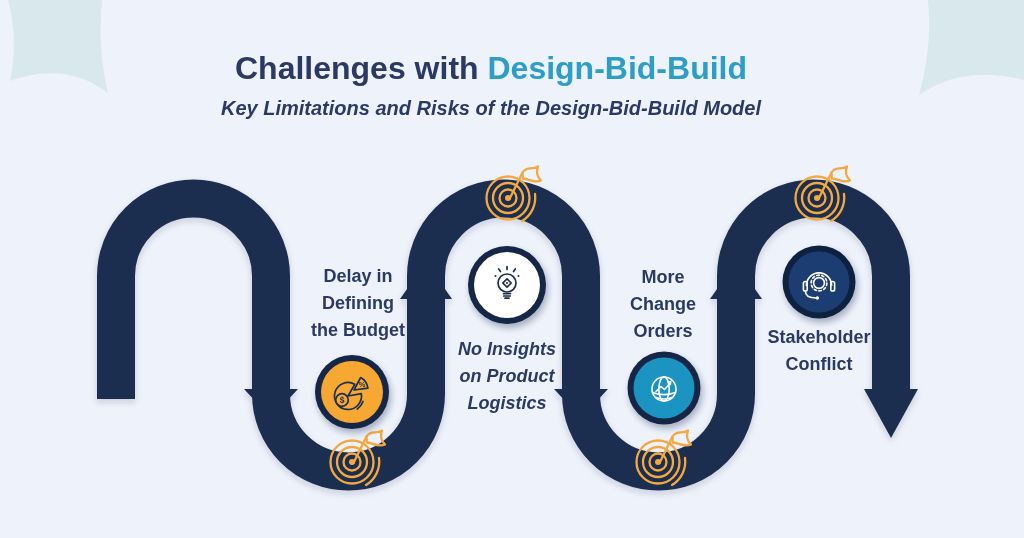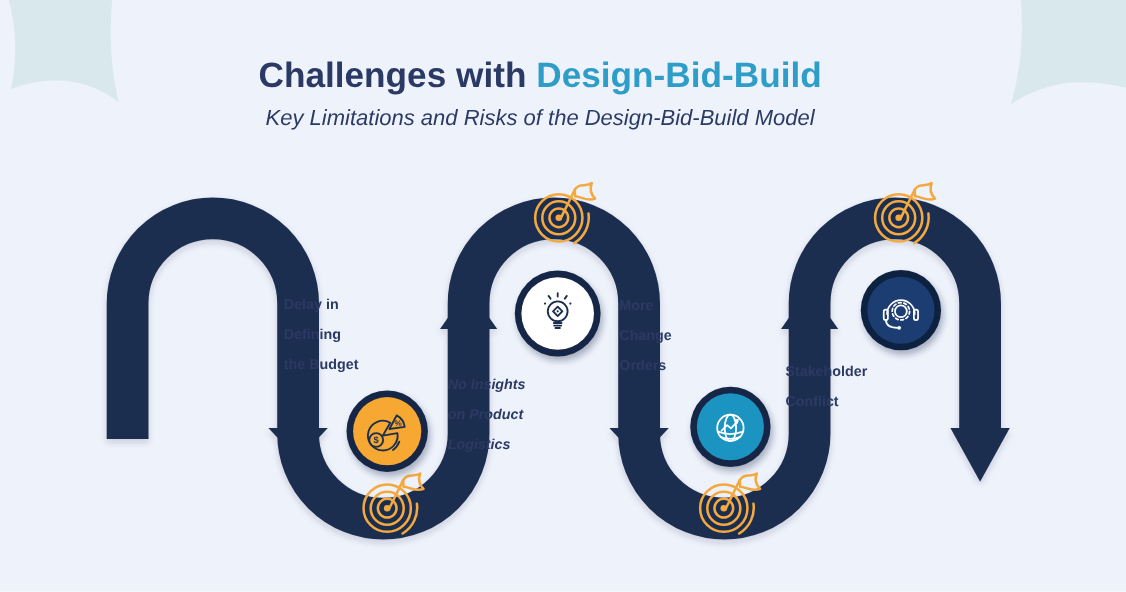--- a/index.html
+++ b/index.html
@@ -10,26 +10,26 @@
     overflow:hidden;
     font-family:"Liberation Sans",sans-serif;
   }
   .art{position:absolute;left:0;top:0;}
   .header{position:absolute;left:0;top:50px;width:932px;text-align:center;margin-left:25px;}
   .title{
     font-size:32px;font-weight:bold;color:#2B3A64;margin:0;line-height:1.15;
   }
   .title .hl{color:#2E9EC9;}
   .subtitle{
-    margin:10px 0 0 0;font-size:20px;font-weight:400;font-style:italic;color:#2B3A64;
+    margin:10px 0 0 0;font-size:20px;font-weight:700;font-style:italic;color:#2B3A64;
   }
   .label{
     position:absolute;
-    font-size:13px;font-weight:bold;line-height:27px;color:#2B3A64;
-    white-space:pre-line;
+    font-size:18px;font-weight:bold;line-height:27px;color:#2B3A64;
+    text-align:center;white-space:pre-line;
   }
   .lbl-1{left:258px;top:263px;width:200px;}
   .lbl-2{left:407px;top:336px;width:200px;font-style:italic;}
   .lbl-3{left:563px;top:264px;width:200px;}
   .lbl-4{left:714px;top:324px;width:210px;}
 </style>
 </head>
 <body>
 
 <div class="canvas">

